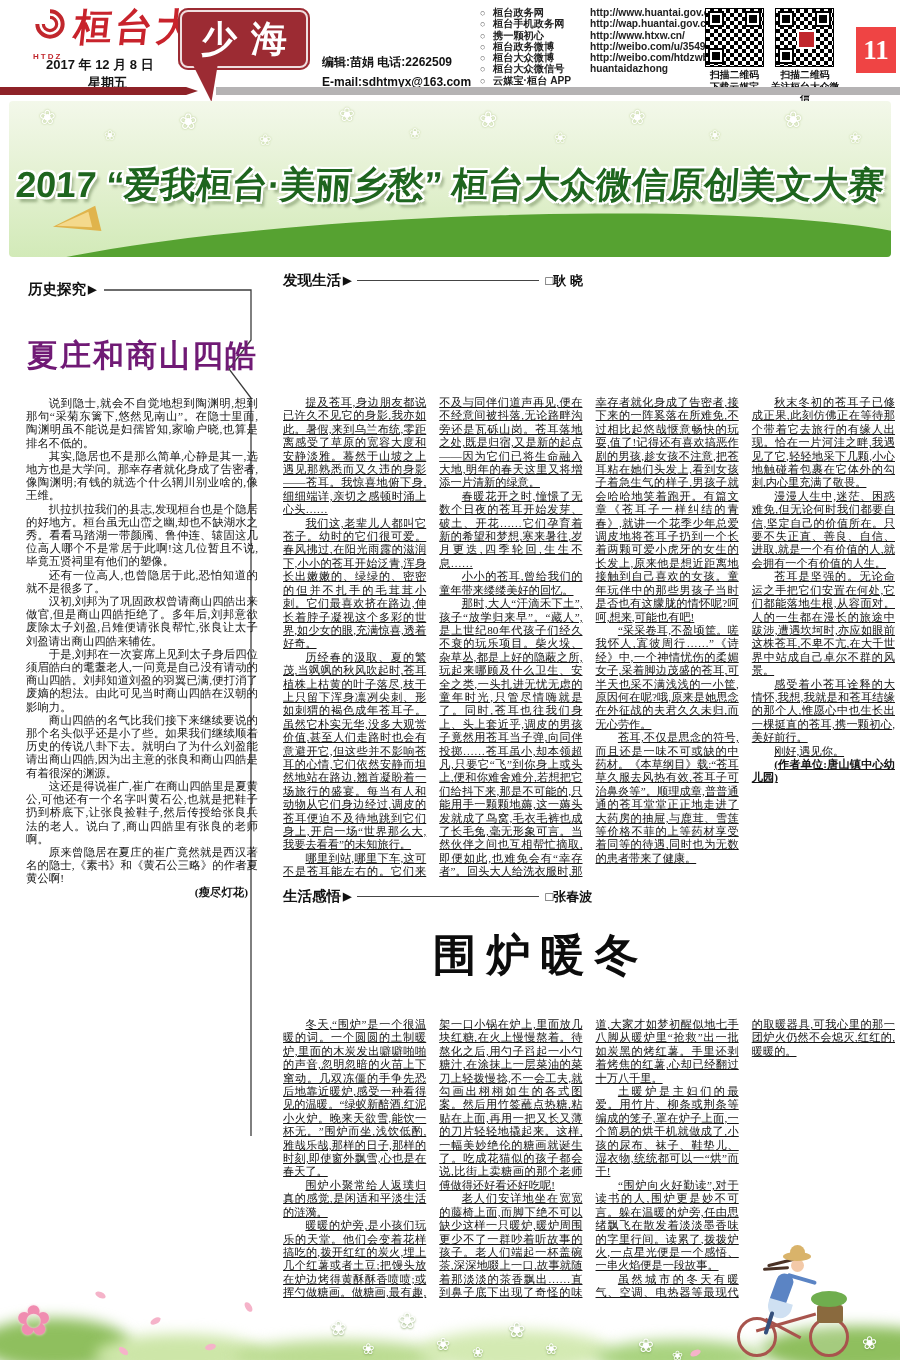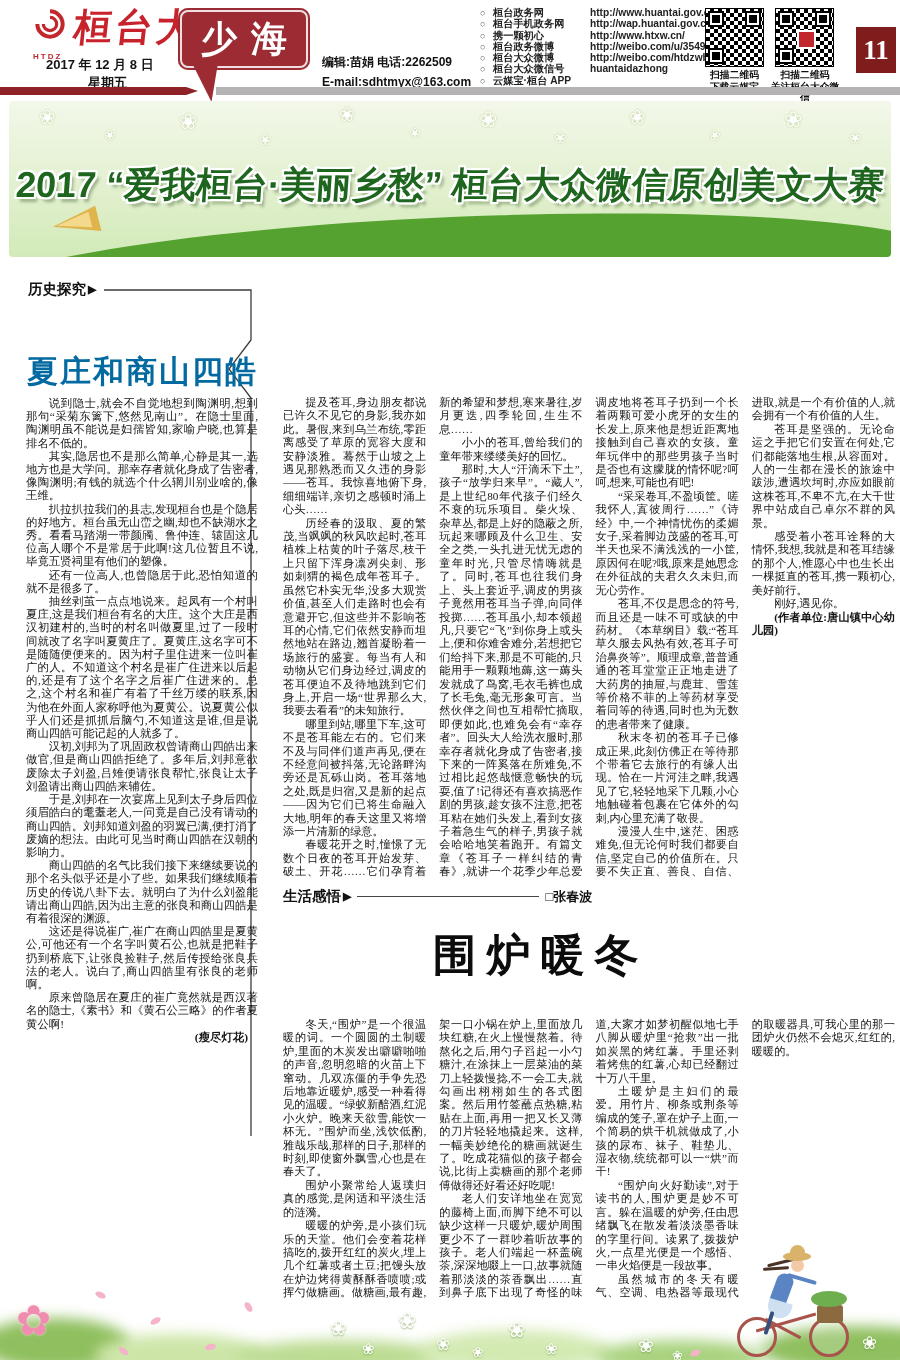--- a/index.html
+++ b/index.html
@@ -26,21 +26,21 @@
   .links .lname{display:inline-block;width:97px;}
   .qr{top:9px;width:57px;height:57px;background:
       conic-gradient(#000 25%,#fff 0 50%,#000 0 75%,#fff 0) 0 0/8px 8px;outline:1px solid #000;}
   .qr1{left:706px;} .qr2{left:776px;}
   .qf{position:absolute;width:12px;height:12px;background:#fff;border:2px solid #000;}
   .qf::after{content:'';position:absolute;inset:2px;background:#000;}
   .qf.tl{left:2px;top:2px;} .qf.tr{right:2px;top:2px;} .qf.bl{left:2px;bottom:2px;}
   .qr-logo{position:absolute;left:21px;top:21px;width:15px;height:15px;background:#c1272d;border:2px solid #fff;}
   .qr-cap{top:69px;font:600 9.8px "Liberation Sans",sans-serif;text-align:center;line-height:11.5px;color:#111;}
   .cap1{left:702px;width:65px;} .cap2{left:770px;width:70px;}
-  .pagenum{left:856px;top:27px;width:40px;height:46px;background:#7f1d1d;color:#fff;
+  .pagenum{left:856px;top:27px;width:40px;height:46px;background:#ef4444;color:#fff;
            font:700 27px "Liberation Serif",serif;text-align:center;line-height:46px;}
   .bar-red{left:0;top:87px;width:198px;height:8px;background:#8e2228;
            clip-path:polygon(0 0,94% 0,100% 50%,94% 100%,0 100%);}
   .bar-gray{left:216px;top:87px;width:684px;height:8px;background:#b5b3b4;}
 
   
   .banner{left:9px;top:101px;width:882px;height:156px;border-radius:4px;overflow:hidden;
           background:linear-gradient(#f3f8ea,#e2f0cf 55%,#d2eab8);}
   .banner-title{position:absolute;left:0;right:0;top:60px;text-align:center;
       font:900 36px "Liberation Sans",sans-serif;color:#1e651e;letter-spacing:0px;transform:skewX(-4deg);
@@ -52,38 +52,38 @@
          border-top:10px solid transparent;border-bottom:16px solid transparent;border-right:46px solid #e0b44c;
          transform:rotate(-14deg);}
   .plane::after{content:'';position:absolute;left:4px;top:-6px;width:0;height:0;
          border-top:6px solid transparent;border-bottom:10px solid transparent;border-right:34px solid #f4d98c;}
 
   
   .bracket-svg{left:0;top:270px;}
   .sec-label{font:700 14.5px "Liberation Sans",sans-serif;color:#111;}
   .left-label{left:28px;top:280px;}
   .tri{font-size:11px;vertical-align:1px;margin-left:2px;}
-  .left-title{left:27px;top:351px;font:800 31px "Liberation Sans",sans-serif;letter-spacing:2px;color:#0369a1;}
+  .left-title{left:27px;top:335px;font:800 31px "Liberation Sans",sans-serif;letter-spacing:2px;color:#701a75;}
   .left-body{left:26px;top:397px;width:232px;height:690px;overflow:hidden;
              font-size:11.4px;line-height:13.2px;text-align:justify;}
   .left-body p{margin:0;text-indent:2em;}
   .sig-left{text-align:right;font-weight:700;padding-right:10px;margin-top:3px;}
 
   
   .sec-head{display:flex;align-items:center;width:607px;}
   .head1{left:283px;top:271px;} .head2{left:283px;top:887px;}
   .shline{height:0;border-top:1px solid #444;width:182px;margin:0 6px;}
   .shauthor{font:700 13px "Liberation Sans",sans-serif;color:#111;}
   .t1{left:283px;top:303px;width:515px;text-align:center;
       font:900 46px "Liberation Serif",serif;letter-spacing:3px;color:#0c0c0c;}
   .t2{left:283px;top:926px;width:515px;text-align:center;
       font:900 44px "Liberation Serif",serif;letter-spacing:10px;color:#0c0c0c;}
   .cols{left:283px;width:612px;column-count:4;column-gap:13px;column-fill:auto;overflow:hidden;
         font-size:11.2px;line-height:13.4px;text-align:justify;}
-  .cols p{margin:0;text-indent:2em;}
+  .cols p{margin:0;text-indent:2em;text-decoration:underline;}
   .cols-main{top:396px;height:484px;}
   .cols-second{top:1018px;height:290px;}
   .sig-main{font-weight:700;}
 
   
   .blob{position:absolute;border-radius:50%;filter:blur(7px);}
   .petal{position:absolute;width:11px;height:6px;background:#f5b3c9;border-radius:50%;}
   .pink-flower{left:16px;top:1296px;font-size:42px;color:#f08cb0;text-shadow:0 0 3px #fbd3e2;}
   .fdaisy{position:absolute;color:#fff;text-shadow:0 1px 2px rgba(110,150,70,.7);}
   .bike{left:733px;top:1243px;width:120px;height:115px;}
@@ -180,31 +180,36 @@
   </svg>
   <div class="abs sec-label left-label">
     <span>历史探究</span><span class="tri">▶</span>
   </div>
   <h2 class="abs left-title" style="margin:0;">夏庄和商山四皓</h2>
   <div class="abs left-body">
     <p>说到隐士,就会不自觉地想到陶渊明,想到那句“采菊东篱下,悠然见南山”。在隐士里面,陶渊明虽不能说是妇孺皆知,家喻户晓,也算是排名不低的。</p>
     <p>其实,隐居也不是那么简单,心静是其一,选地方也是大学问。那幸存者就化身成了告密者,像陶渊明;有钱的就选个什么辋川别业啥的,像王维。</p>
     <p>扒拉扒拉我们的县志,发现桓台也是个隐居的好地方。桓台虽无山峦之幽,却也不缺湖水之秀。看看马踏湖一带颜斶、鲁仲连、辕固这几位高人哪个不是常居于此啊!这几位暂且不说,毕竟五贤祠里有他们的塑像。</p>
     <p>还有一位高人,也曾隐居于此,恐怕知道的就不是很多了。</p>
-    <p>抽丝剥茧一点点地说来。起凤有一个村叫夏庄,这是我们桓台有名的大庄。这个大庄是西汉初建村的,当时的村名叫做夏里,过了一段时间就改了名字叫夏黄庄了。夏黄庄,这名字可不是随随便便来的。因为村子里住进来一位叫崔广的人。不知道这个村名是崔广住进来以后起的,还是有了这个名字之后崔广住进来的。总之,这个村名和崔广有着了千丝万缕的联系,因为他在外面人家称呼他为夏黄公。说夏黄公似乎人们还是抓抓后脑勺,不知道这是谁,但是说商山四皓可能记起的人就多了。</p>
     <p>汉初,刘邦为了巩固政权曾请商山四皓出来做官,但是商山四皓拒绝了。多年后,刘邦意欲废除太子刘盈,吕雉便请张良帮忙,张良让太子刘盈请出商山四皓来辅佐。</p>
     <p>于是,刘邦在一次宴席上见到太子身后四位须眉皓白的耄耋老人,一问竟是自己没有请动的商山四皓。刘邦知道刘盈的羽翼已满,便打消了废嫡的想法。由此可见当时商山四皓在汉朝的影响力。</p>
     <p>商山四皓的名气比我们接下来继续要说的那个名头似乎还是小了些。如果我们继续顺着历史的传说八卦下去。就明白了为什么刘盈能请出商山四皓,因为出主意的张良和商山四皓是有着很深的渊源。</p>
     <p>这还是得说崔广,崔广在商山四皓里是夏黄公,可他还有一个名字叫黄石公,也就是把鞋子扔到桥底下,让张良捡鞋子,然后传授给张良兵法的老人。说白了,商山四皓里有张良的老师啊。</p>
     <p>原来曾隐居在夏庄的崔广竟然就是西汉著名的隐士,《素书》和《黄石公三略》的作者夏黄公啊!</p>
     <p class="sig-left">(瘦尽灯花)</p>
   </div>
 
+  <div class="abs sec-head head1">
+    <span class="sec-label"><span>发现生活</span><span class="tri">▶</span></span>
+    <span class="shline"></span>
+    <span class="shauthor">□耿 晓</span>
+  </div>
   <div class="abs cols cols-main">
     <p>提及苍耳,身边朋友都说已许久不见它的身影,我亦如此。暑假,来到乌兰布统,零距离感受了草原的宽容大度和安静淡雅。蓦然于山坡之上遇见那熟悉而又久违的身影——苍耳。我惊喜地俯下身,细细端详,亲切之感顿时涌上心头……</p>
+    <p>我们这,老辈儿人都叫它苍子。幼时的它们很可爱。春风拂过,在阳光雨露的滋润下,小小的苍耳开始泛青,浑身长出嫩嫩的、绿绿的、密密的但并不扎手的毛茸茸小刺。它们最喜欢挤在路边,伸长着脖子凝视这个多彩的世界,如少女的眼,充满惊喜,透着好奇。</p>
     <p>历经春的汲取、夏的繁茂,当飒飒的秋风吹起时,苍耳植株上枯黄的叶子落尽,枝干上只留下浑身凛冽尖刺、形如刺猬的褐色成年苍耳子。虽然它朴实无华,没多大观赏价值,甚至人们走路时也会有意避开它,但这些并不影响苍耳的心情,它们依然安静而坦然地站在路边,翘首凝盼着一场旅行的盛宴。每当有人和动物从它们身边经过,调皮的苍耳便迫不及待地跳到它们身上,开启一场“世界那么大,我要去看看”的未知旅行。</p>
     <p>哪里到站,哪里下车,这可不是苍耳能左右的。它们来不及与同伴们道声再见,便在不经意间被抖落,无论路畔沟旁还是瓦砾山岗。苍耳落地之处,既是归宿,又是新的起点——因为它们已将生命融入大地,明年的春天这里又将增添一片清新的绿意。</p>
     <p>春暖花开之时,憧憬了无数个日夜的苍耳开始发芽、破土、开花……它们孕育着新的希望和梦想,寒来暑往,岁月更迭,四季轮回,生生不息……</p>
     <p>小小的苍耳,曾给我们的童年带来缕缕美好的回忆。</p>
     <p>那时,大人“汗滴禾下土”,孩子“放学归来早”。“藏人”,是上世纪80年代孩子们经久不衰的玩乐项目。柴火垛、杂草丛,都是上好的隐蔽之所,玩起来哪顾及什么卫生、安全之类,一头扎进无忧无虑的童年时光,只管尽情嗨就是了。同时,苍耳也往我们身上、头上套近乎,调皮的男孩子竟然用苍耳当子弹,向同伴投掷……苍耳虽小,却本领超凡,只要它“飞”到你身上或头上,便和你难舍难分,若想把它们给抖下来,那是不可能的,只能用手一颗颗地薅,这一薅头发就成了鸟窝,毛衣毛裤也成了长毛兔,毫无形象可言。当然伙伴之间也互相帮忙摘取,即便如此,也难免会有“幸存者”。回头大人给洗衣服时,那幸存者就化身成了告密者,接下来的一阵奚落在所难免,不过相比起悠哉惬意畅快的玩耍,值了!记得还有喜欢搞恶作剧的男孩,趁女孩不注意,把苍耳粘在她们头发上,看到女孩子着急生气的样子,男孩子就会哈哈地笑着跑开。有篇文章《苍耳子一样纠结的青春》,就讲一个花季少年总爱调皮地将苍耳子扔到一个长着两颗可爱小虎牙的女生的长发上,原来他是想近距离地接触到自己喜欢的女孩。童年玩伴中的那些男孩子当时是否也有这朦胧的情怀呢?呵呵,想来,可能也有吧!</p>
     <p>“采采卷耳,不盈顷筐。嗟我怀人,寘彼周行……”《诗经》中,一个神情忧伤的柔媚女子,采着脚边茂盛的苍耳,可半天也采不满浅浅的一小筐,原因何在呢?哦,原来是她思念在外征战的夫君久久未归,而无心劳作。</p>
     <p>苍耳,不仅是思念的符号,而且还是一味不可或缺的中药材。《本草纲目》载:“苍耳草久服去风热有效,苍耳子可治鼻炎等”。顺理成章,普普通通的苍耳堂堂正正地走进了大药房的抽屉,与鹿茸、雪莲等价格不菲的上等药材享受着同等的待遇,同时也为无数的患者带来了健康。</p>
     <p>秋末冬初的苍耳子已修成正果,此刻仿佛正在等待那个带着它去旅行的有缘人出现。恰在一片河洼之畔,我遇见了它,轻轻地采下几颗,小心地触碰着包裹在它体外的勾刺,内心里充满了敬畏。</p>
     <p>漫漫人生中,迷茫、困惑难免,但无论何时我们都要自信,坚定自己的价值所在。只要不失正直、善良、自信、进取,就是一个有价值的人,就会拥有一个有价值的人生。</p>
     <p>苍耳是坚强的。无论命运之手把它们安置在何处,它们都能落地生根,从容面对。人的一生都在漫长的旅途中跋涉,遭遇坎坷时,亦应如眼前这株苍耳,不卑不亢,在大千世界中站成自己卓尔不群的风景。</p>

